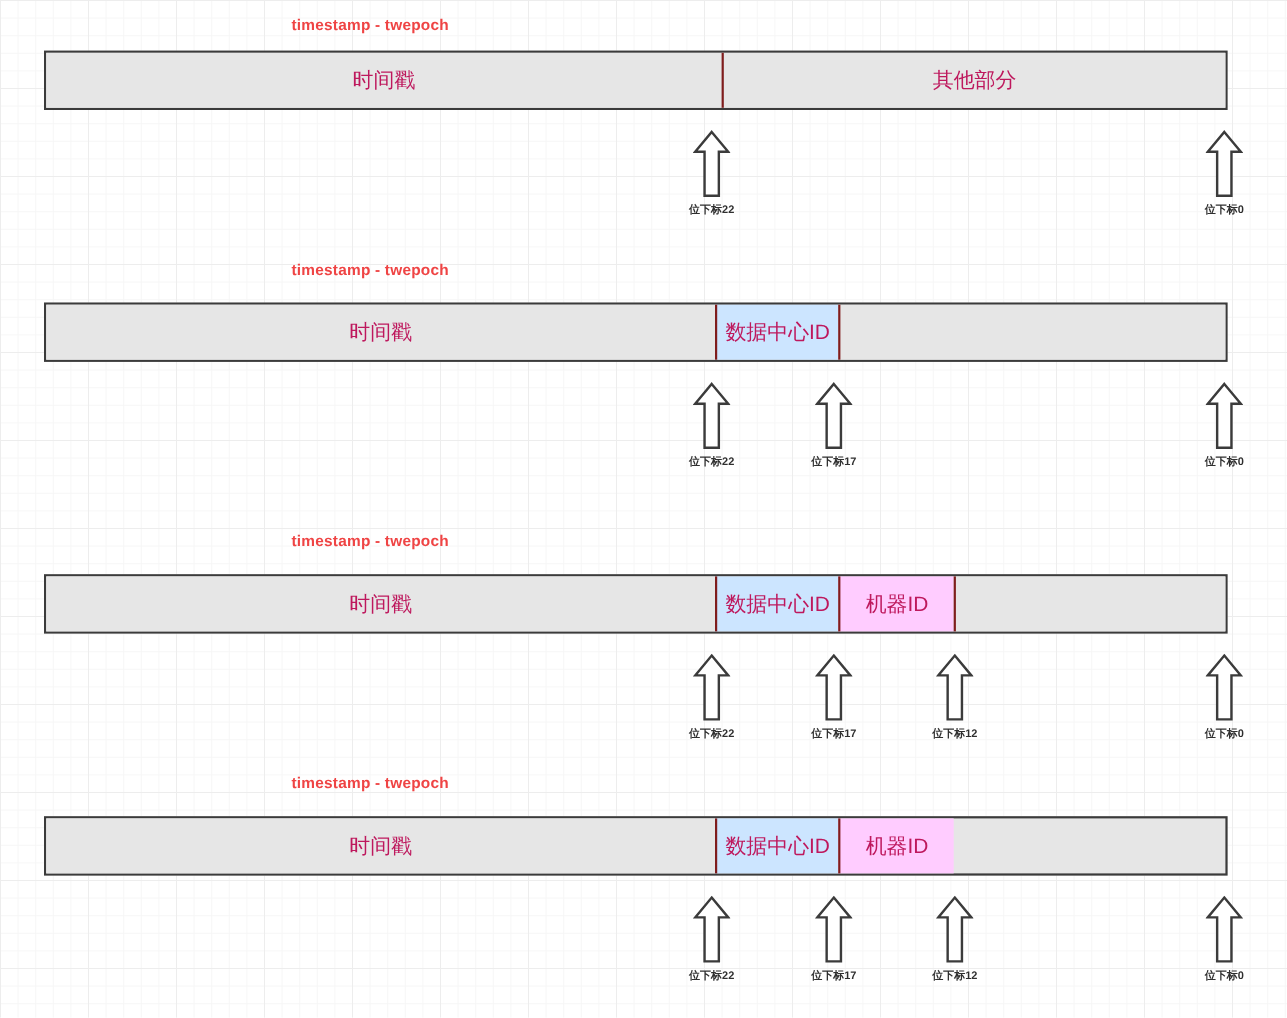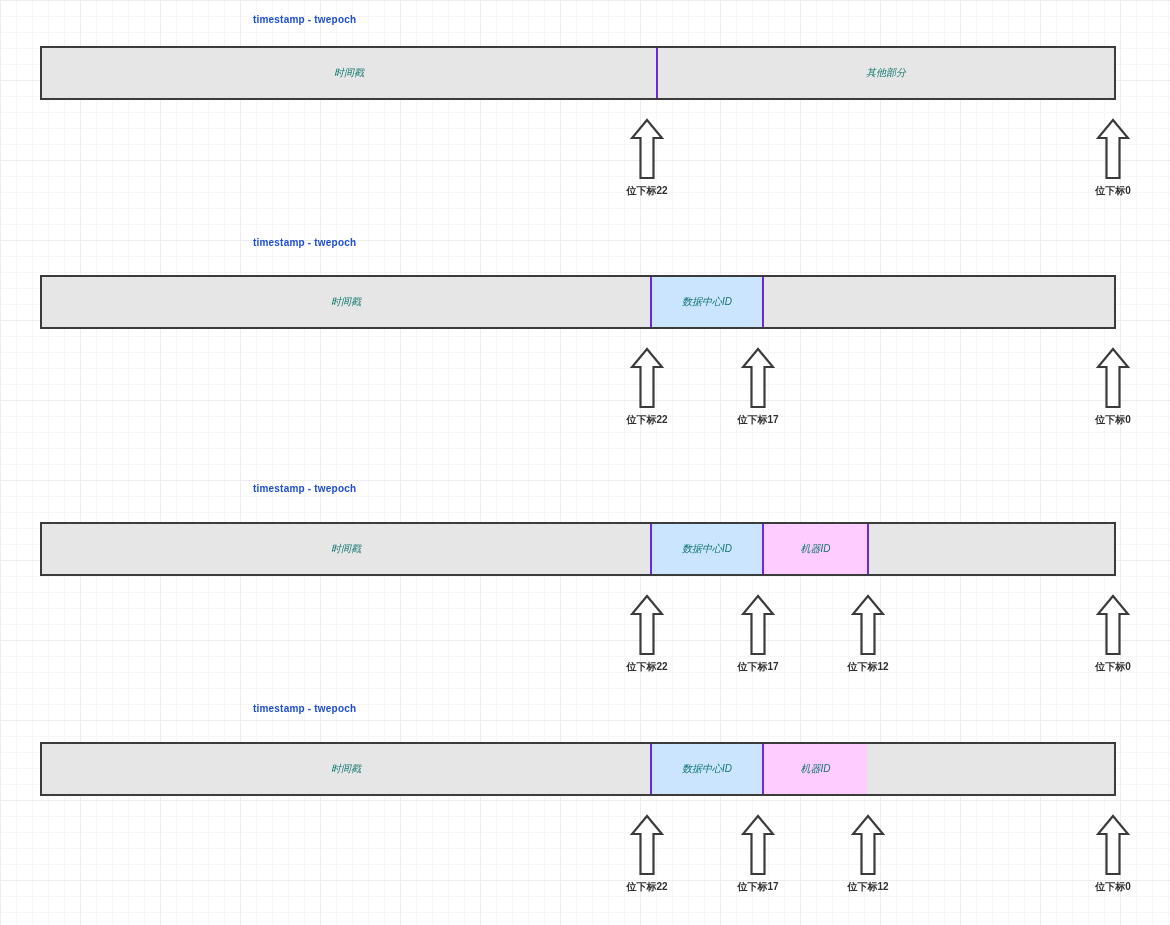--- a/index.html
+++ b/index.html
@@ -20,46 +20,46 @@
     background-size: 80px 80px, 80px 80px, 16px 16px, 16px 16px;
     background-position: 0 0, 0 0, 0 0, 0 0;
   }
 
   .diagram { position: absolute; inset: 0; }
 
   .row { position: absolute; left: 0; top: 0; width: 100%; }
 
   .row-title {
     position: absolute;
-    font-size: 10px;
+    font-size: 14px;
     font-weight: bold;
-    color: #1d4ed8;
+    color: #ef4444;
     letter-spacing: 0.2px;
     white-space: nowrap;
+    margin-left: 12px;
   }
 
   .bar {
     position: absolute;
     display: flex;
     border: 2px solid #3b3b3b;
     background: #e6e6e6;
   }
 
   .seg {
     position: relative;
     display: flex;
     align-items: center;
     justify-content: center;
-    font-size: 10px;
-    color: #0f766e;
+    font-size: 19px;
+    color: #be185d;
     white-space: nowrap;
     overflow: hidden;
-    font-style: italic;
   }
-  .seg + .seg { border-left: 2px solid #6d28d9; }
+  .seg + .seg { border-left: 2px solid #7f1d1d; }
   .seg.fill-gray   { background: #e6e6e6; }
   .seg.fill-blue   { background: #cce5ff; }
   .seg.fill-pink   { background: #ffccff; }
   .seg.fill-green  { background: #33ee99; }
 
   .marker {
     position: absolute;
     width: 60px;
     text-align: center;
   }

